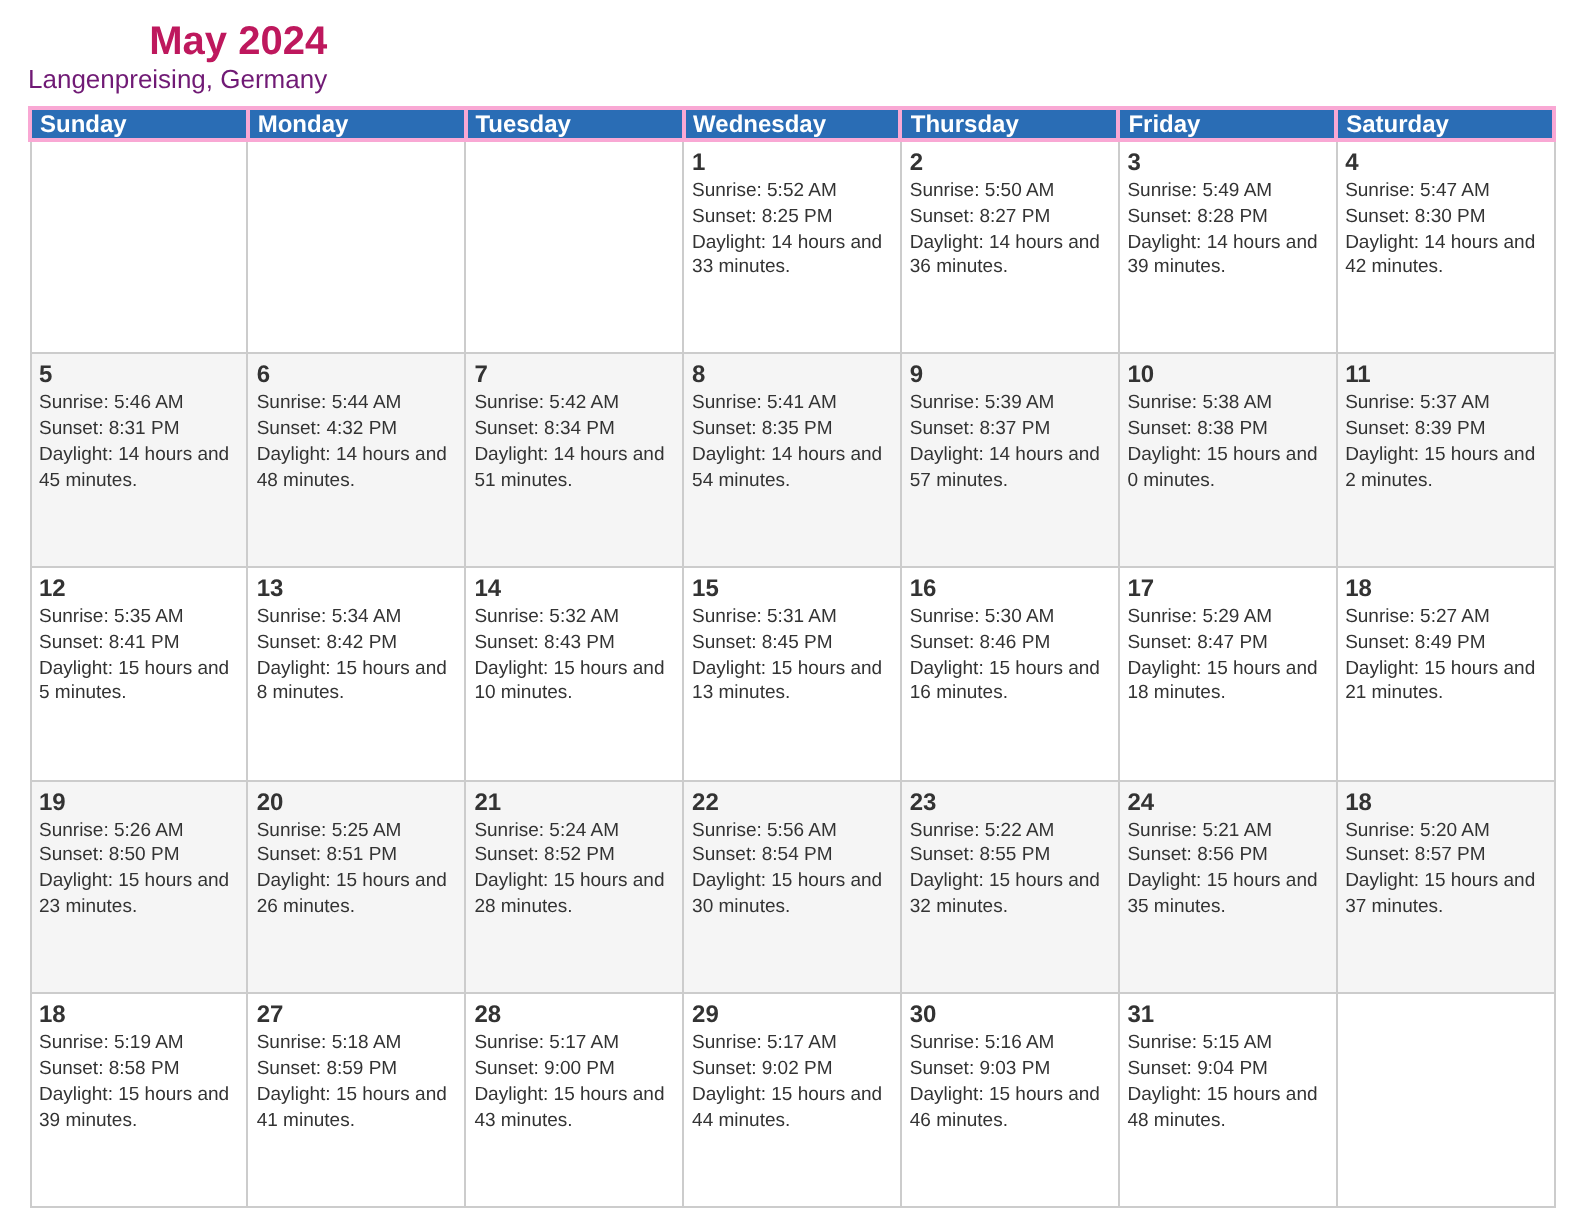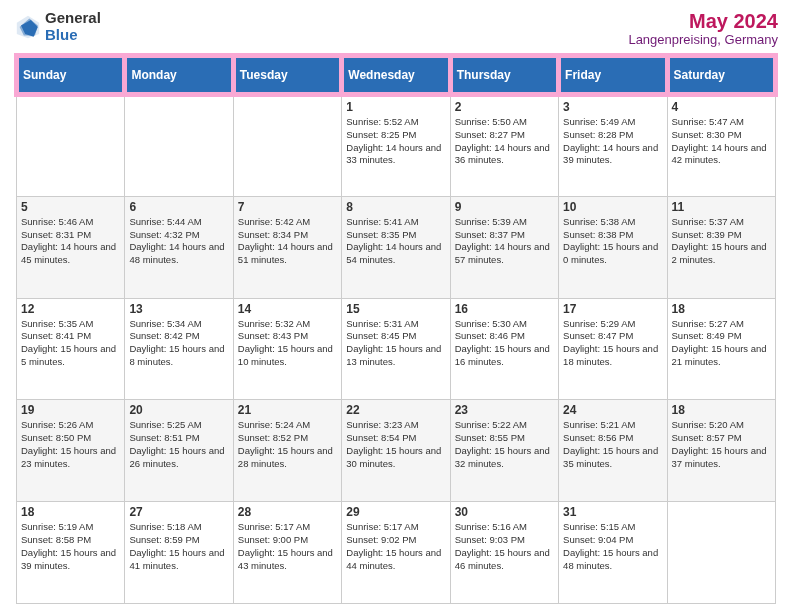--- a/index.html
+++ b/index.html
@@ -65,23 +65,23 @@
       border: 1px solid #ccc;
       border-collapse: collapse;
       width: 100%;
       table-layout: fixed;
     }
     .calendar th {
       background: #2a6db5;
       color: #fff;
       font-size: 12px;
       font-weight: bold;
-      padding: 10px 4px;
+      padding: 0 4px;
       text-align: left;
-      border: 5px solid #f9a8d4;
+      border: 2px solid #f9a8d4;
     }
     .calendar td {
       border: 1px solid #ccc;
       vertical-align: top;
       padding: 3px 4px;
       font-size: 10px;
       color: #333;
       background: #fff;
       height: 85px;
     }
@@ -101,31 +101,20 @@
     }
     .empty-cell {
       background: #fff !important;
     }
   </style>
 </head>
 <body>
 
 <div class="page">
   <div class="header">
-    <div class="logo">
-      <svg class="logo-icon" viewBox="0 0 40 40">
-        <polygon points="20,4 36,14 36,30 20,36 4,30 4,14" fill="#2a6db5" opacity="0.15"></polygon>
-        <polygon points="22,8 34,18 30,32 14,32 8,20" fill="#2a6db5" opacity="0.5"></polygon>
-        <polygon points="24,10 34,20 28,34 16,30 10,18" fill="#2a6db5"></polygon>
-      </svg>
-      <div class="logo-text">
-        <span class="logo-general">General</span>
-        <span class="logo-blue">Blue</span>
-      </div>
-    </div>
     <div class="title-block">
       <div class="month-title">May 2024</div>
       <div class="location-title">Langenpreising, Germany</div>
     </div>
   </div>
 
   <table class="calendar">
     <thead>
       <tr>
         <th>Sunday</th>
@@ -290,21 +279,21 @@
           </td>
           <td>
             <span class="day-number">21</span>
             <div class="day-info">Sunrise: 5:24 AM
 Sunset: 8:52 PM
 Daylight: 15 hours
 and 28 minutes.</div>
           </td>
           <td>
             <span class="day-number">22</span>
-            <div class="day-info">Sunrise: 3:23 AM
+            <div class="day-info">Sunrise: 5:56 AM
 Sunset: 8:54 PM
 Daylight: 15 hours
 and 30 minutes.</div>
           </td>
           <td>
             <span class="day-number">23</span>
             <div class="day-info">Sunrise: 5:22 AM
 Sunset: 8:55 PM
 Daylight: 15 hours
 and 32 minutes.</div>

